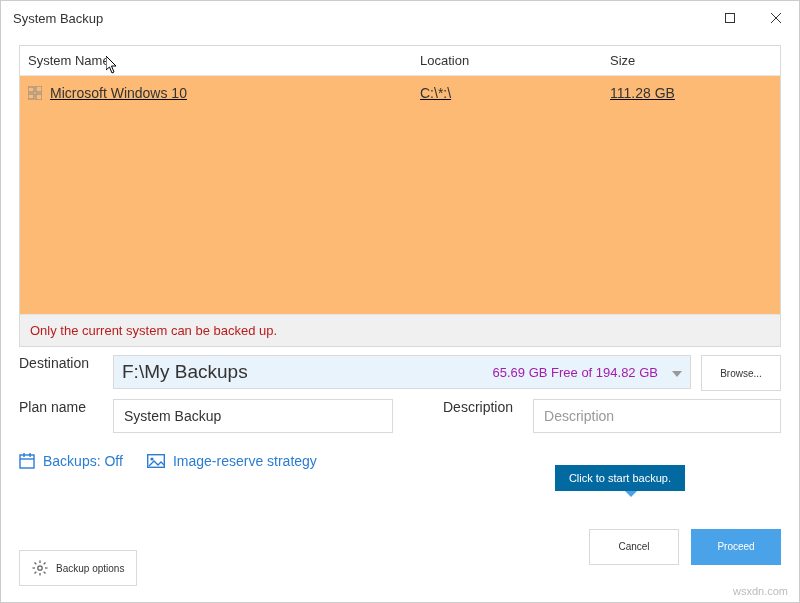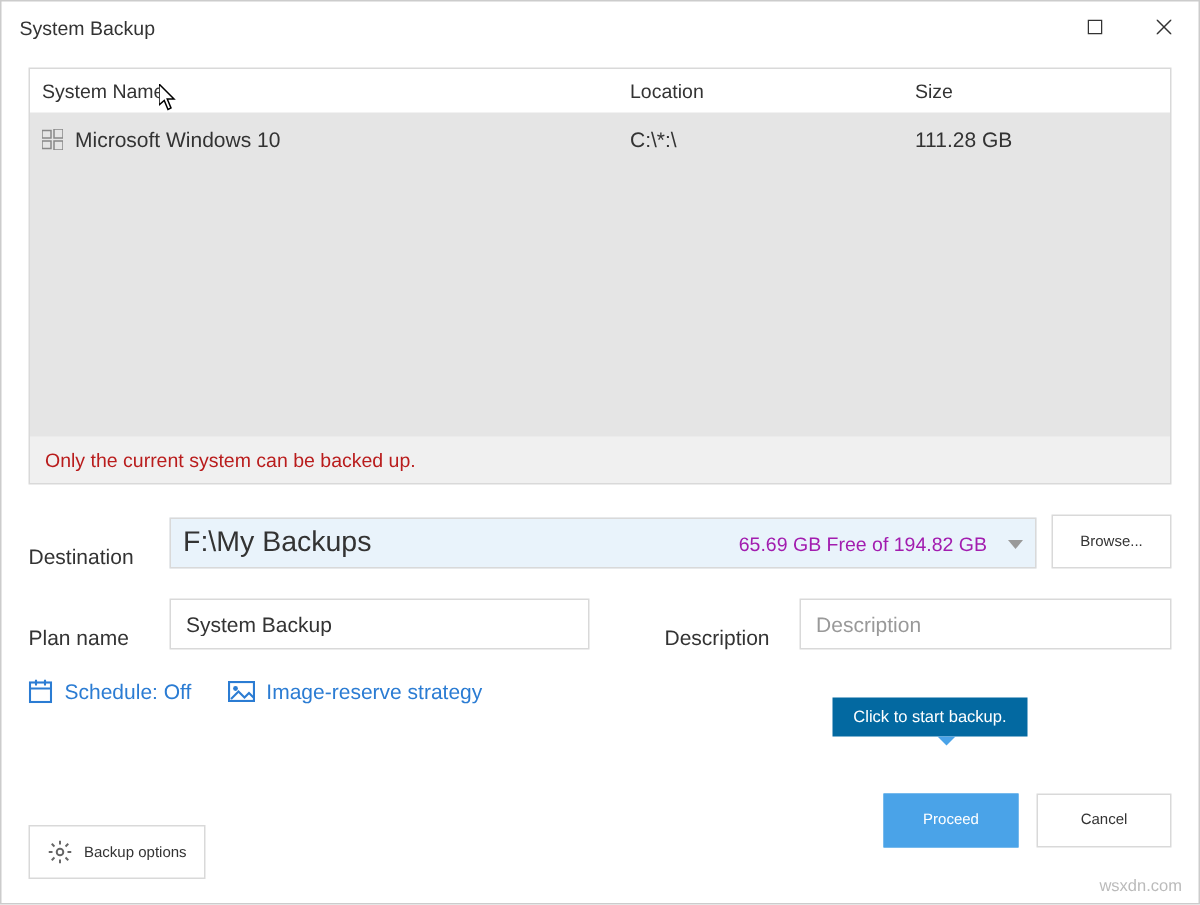--- a/index.html
+++ b/index.html
@@ -13,30 +13,30 @@
 
 
 .content { padding: 10px 18px 0 18px; flex: 1; display: flex; flex-direction: column; }
 
 
 .table-wrap { border: 1px solid #d9d9d9; display: flex; flex-direction: column; flex: 1; }
 .thead { display: flex; border-bottom: 1px solid #e5e5e5; background: #fff; height: 30px; align-items: center; font-size: 13px; color: #333; }
 .th-name { width: 400px; padding-left: 8px; }
 .th-loc { width: 190px; }
 .th-size { flex: 1; }
-.tbody { flex: 1; background: #e5e5e5; }
+.tbody { flex: 1; background: #fdba74; text-decoration: underline; }
 .trow { display: flex; align-items: center; height: 34px; font-size: 14px; color: #333; }
 .td-name { width: 400px; padding-left: 8px; display: flex; align-items: center; gap: 8px; }
 .td-loc { width: 190px; }
 .td-size { flex: 1; }
 .win-icon { color: #888; display: flex; }
 .footer-note { background: #f0f0f0; border-top: 1px solid #e5e5e5; padding: 8px 10px; font-size: 13px; color: #b91c1c; }
 
 
-.form-row { display: flex; align-items: flex-end; margin-top: 20px; gap: 10px; }
+.form-row { display: flex; align-items: flex-start; margin-top: 8px; gap: 10px; }
 .lbl { font-size: 14px; color: #333; width: 84px; }
 .dest-box { flex: 1; display: flex; align-items: center; border: 1px solid #d9d9d9; background: #e9f3fb; height: 34px; padding: 0 8px; }
 .dest-path { font-size: 19px; color: #333; flex: 1; }
 .dest-free { font-size: 13px; color: #a21caf; margin-right: 14px; }
 .dest-caret { color: #999; }
 .btn { border: 1px solid #d9d9d9; background: #fff; height: 36px; padding: 0 12px; font-size: 10px; color: #333; display: flex; align-items: center; justify-content: center; cursor: pointer; }
 .btn-browse { width: 80px; }
 
 .plan-input { flex: 0 0 280px; border: 1px solid #d9d9d9; height: 34px; padding: 0 10px; font-size: 14px; color: #333; }
 .desc-lbl { font-size: 14px; color: #333; margin-left: 40px; margin-right: 10px; }
@@ -134,21 +134,21 @@
   <div class="links-row">
     <div class="link">
       <span class="icn">
         <svg width="16" height="16" viewBox="0 0 16 16">
             <rect x="1" y="2" width="14" height="13" fill="none" stroke="#2b7cd3" stroke-width="1.4"></rect>
             <line x1="1" y1="6" x2="15" y2="6" stroke="#2b7cd3" stroke-width="1.4"></line>
             <line x1="5" y1="0" x2="5" y2="4" stroke="#2b7cd3" stroke-width="1.4"></line>
             <line x1="11" y1="0" x2="11" y2="4" stroke="#2b7cd3" stroke-width="1.4"></line>
           </svg>
       </span>
-      <span>Schedule: Off</span>
+      <span>Backups: Off</span>
     </div>
     <div class="link">
       <span class="icn">
         <svg width="18" height="14" viewBox="0 0 18 14">
             <rect x="0.7" y="0.7" width="16.6" height="12.6" fill="none" stroke="#2b7cd3" stroke-width="1.4"></rect>
             <circle cx="5" cy="5" r="1.6" fill="#2b7cd3"></circle>
             <polyline points="2,12 7,7 11,11 14,8 17,11" fill="none" stroke="#2b7cd3" stroke-width="1.4"></polyline>
           </svg>
       </span>
       <span>Image-reserve strategy</span>
@@ -173,21 +173,21 @@
             <line x1="2.5" y1="2.5" x2="4.3" y2="4.3"></line>
             <line x1="11.7" y1="11.7" x2="13.5" y2="13.5"></line>
             <line x1="13.5" y1="2.5" x2="11.7" y2="4.3"></line>
             <line x1="4.3" y1="11.7" x2="2.5" y2="13.5"></line>
           </g>
         </svg>
     </span>
     <span>Backup options</span>
   </div>
   <div class="bottom-spacer"></div>
+  <div class="btn btn-cancel">Cancel</div>
   <div class="btn btn-proceed">Proceed</div>
-  <div class="btn btn-cancel">Cancel</div>
 </div>
 
 <div class="watermark">wsxdn.com</div>
 
 <svg class="cursor-img" width="14" height="18" viewBox="0 0 14 18">
     <polygon points="0,0 0,14 3.5,11 6,17 8,16 5.5,10 10,10" fill="#fff" stroke="#000" stroke-width="1"></polygon>
   </svg>
 
 </body></html>

